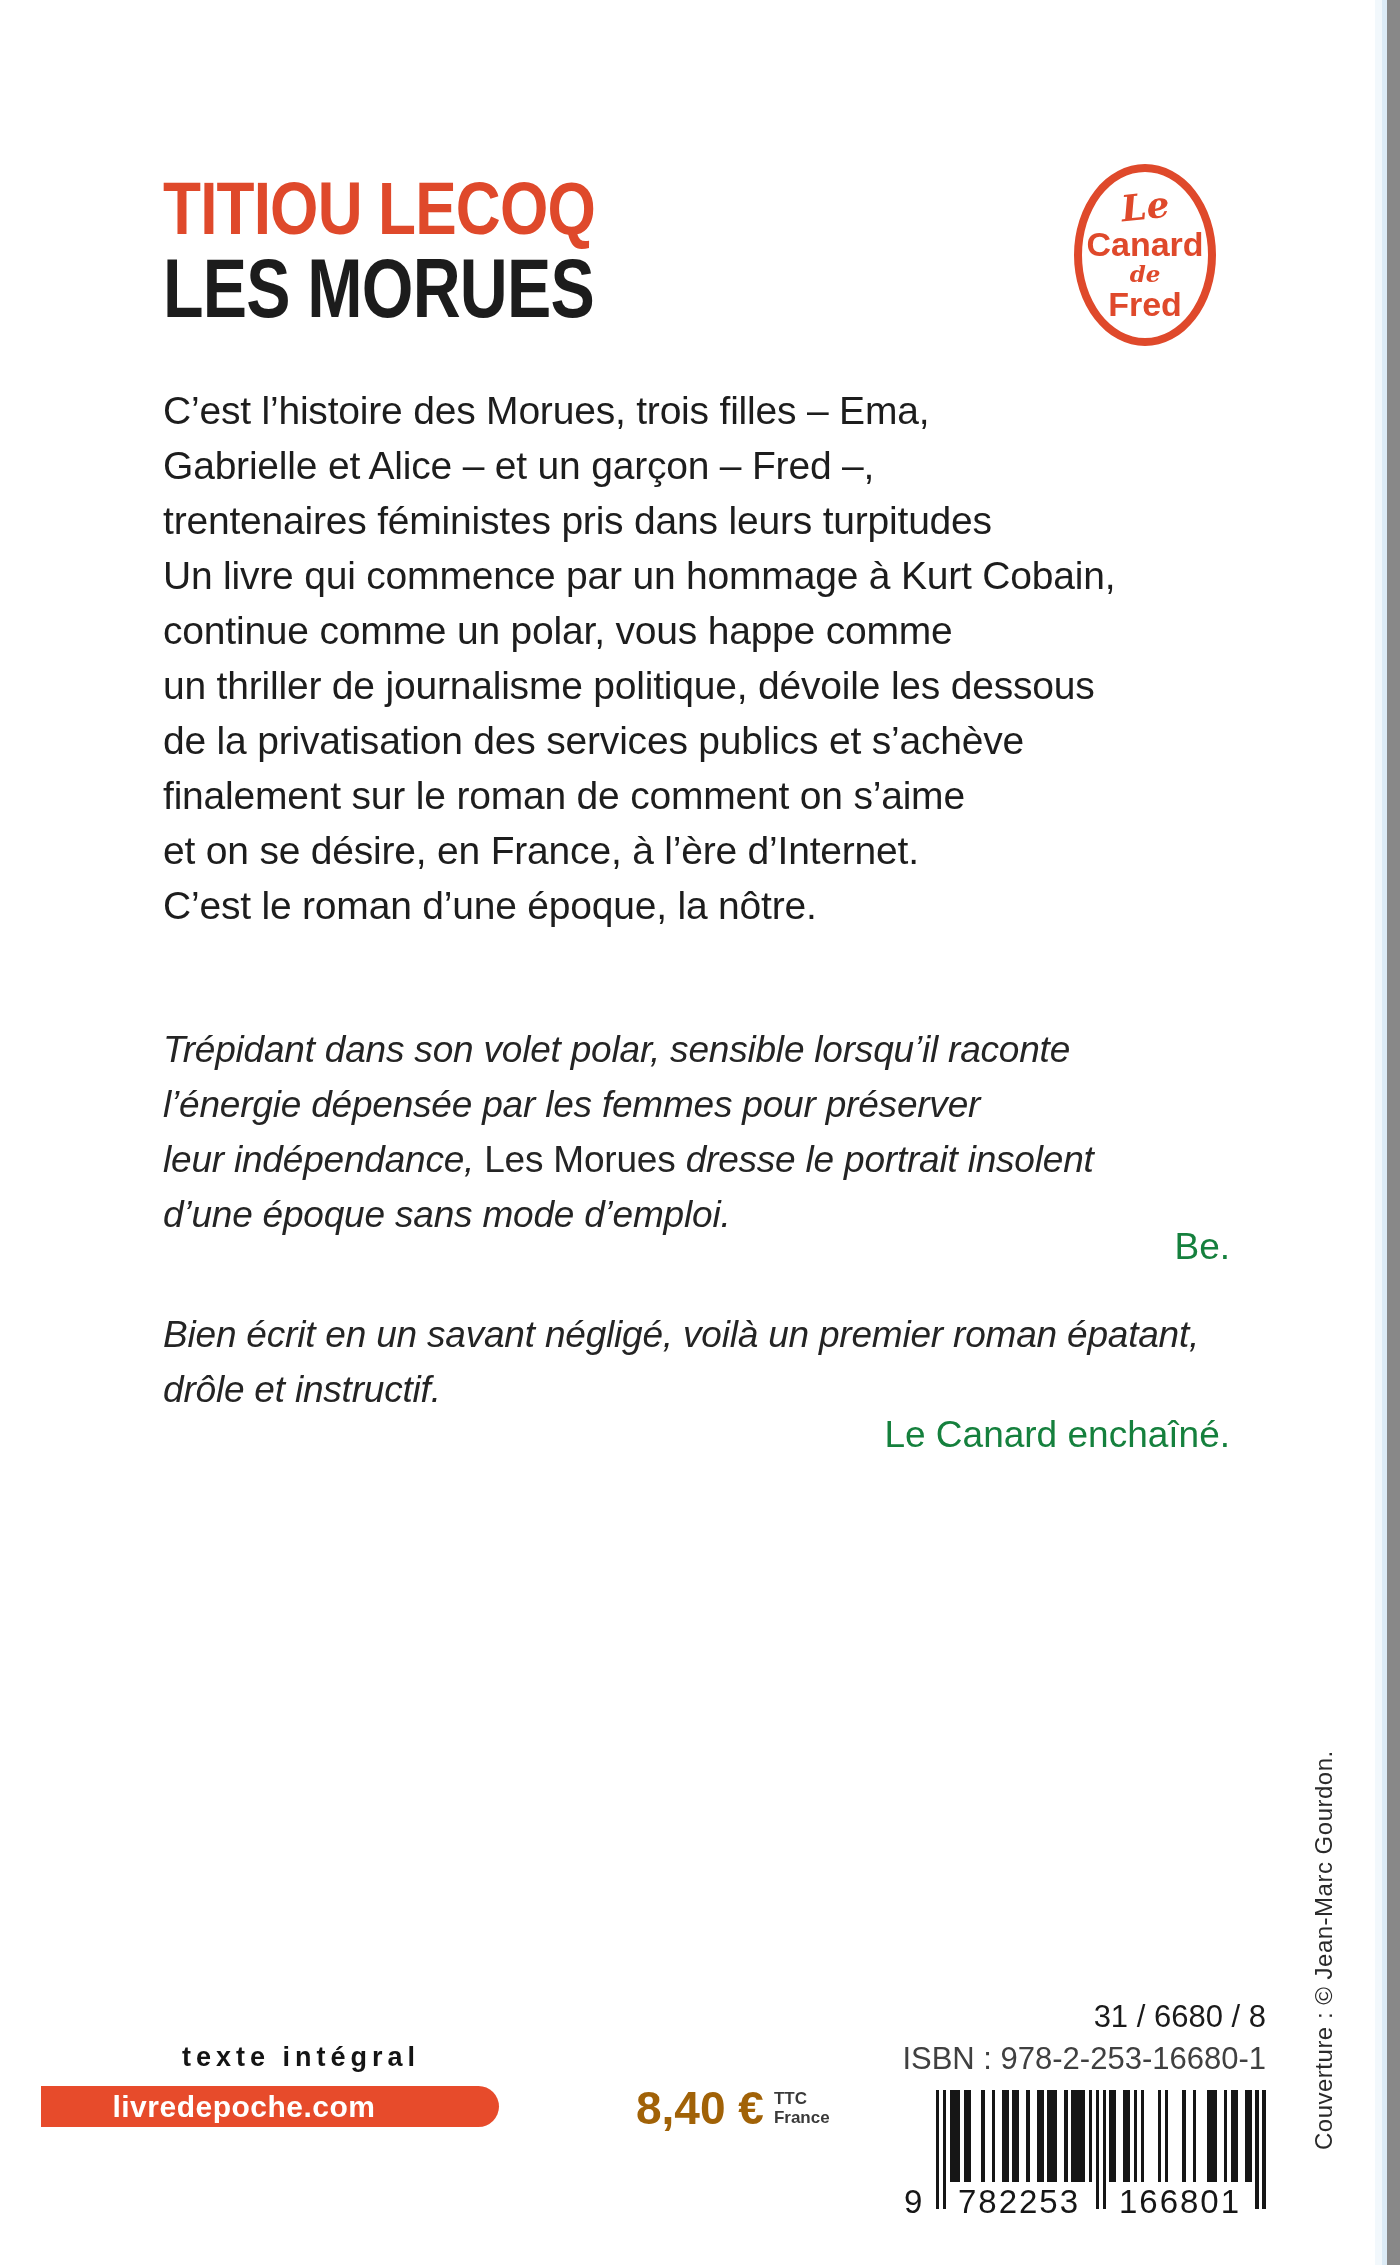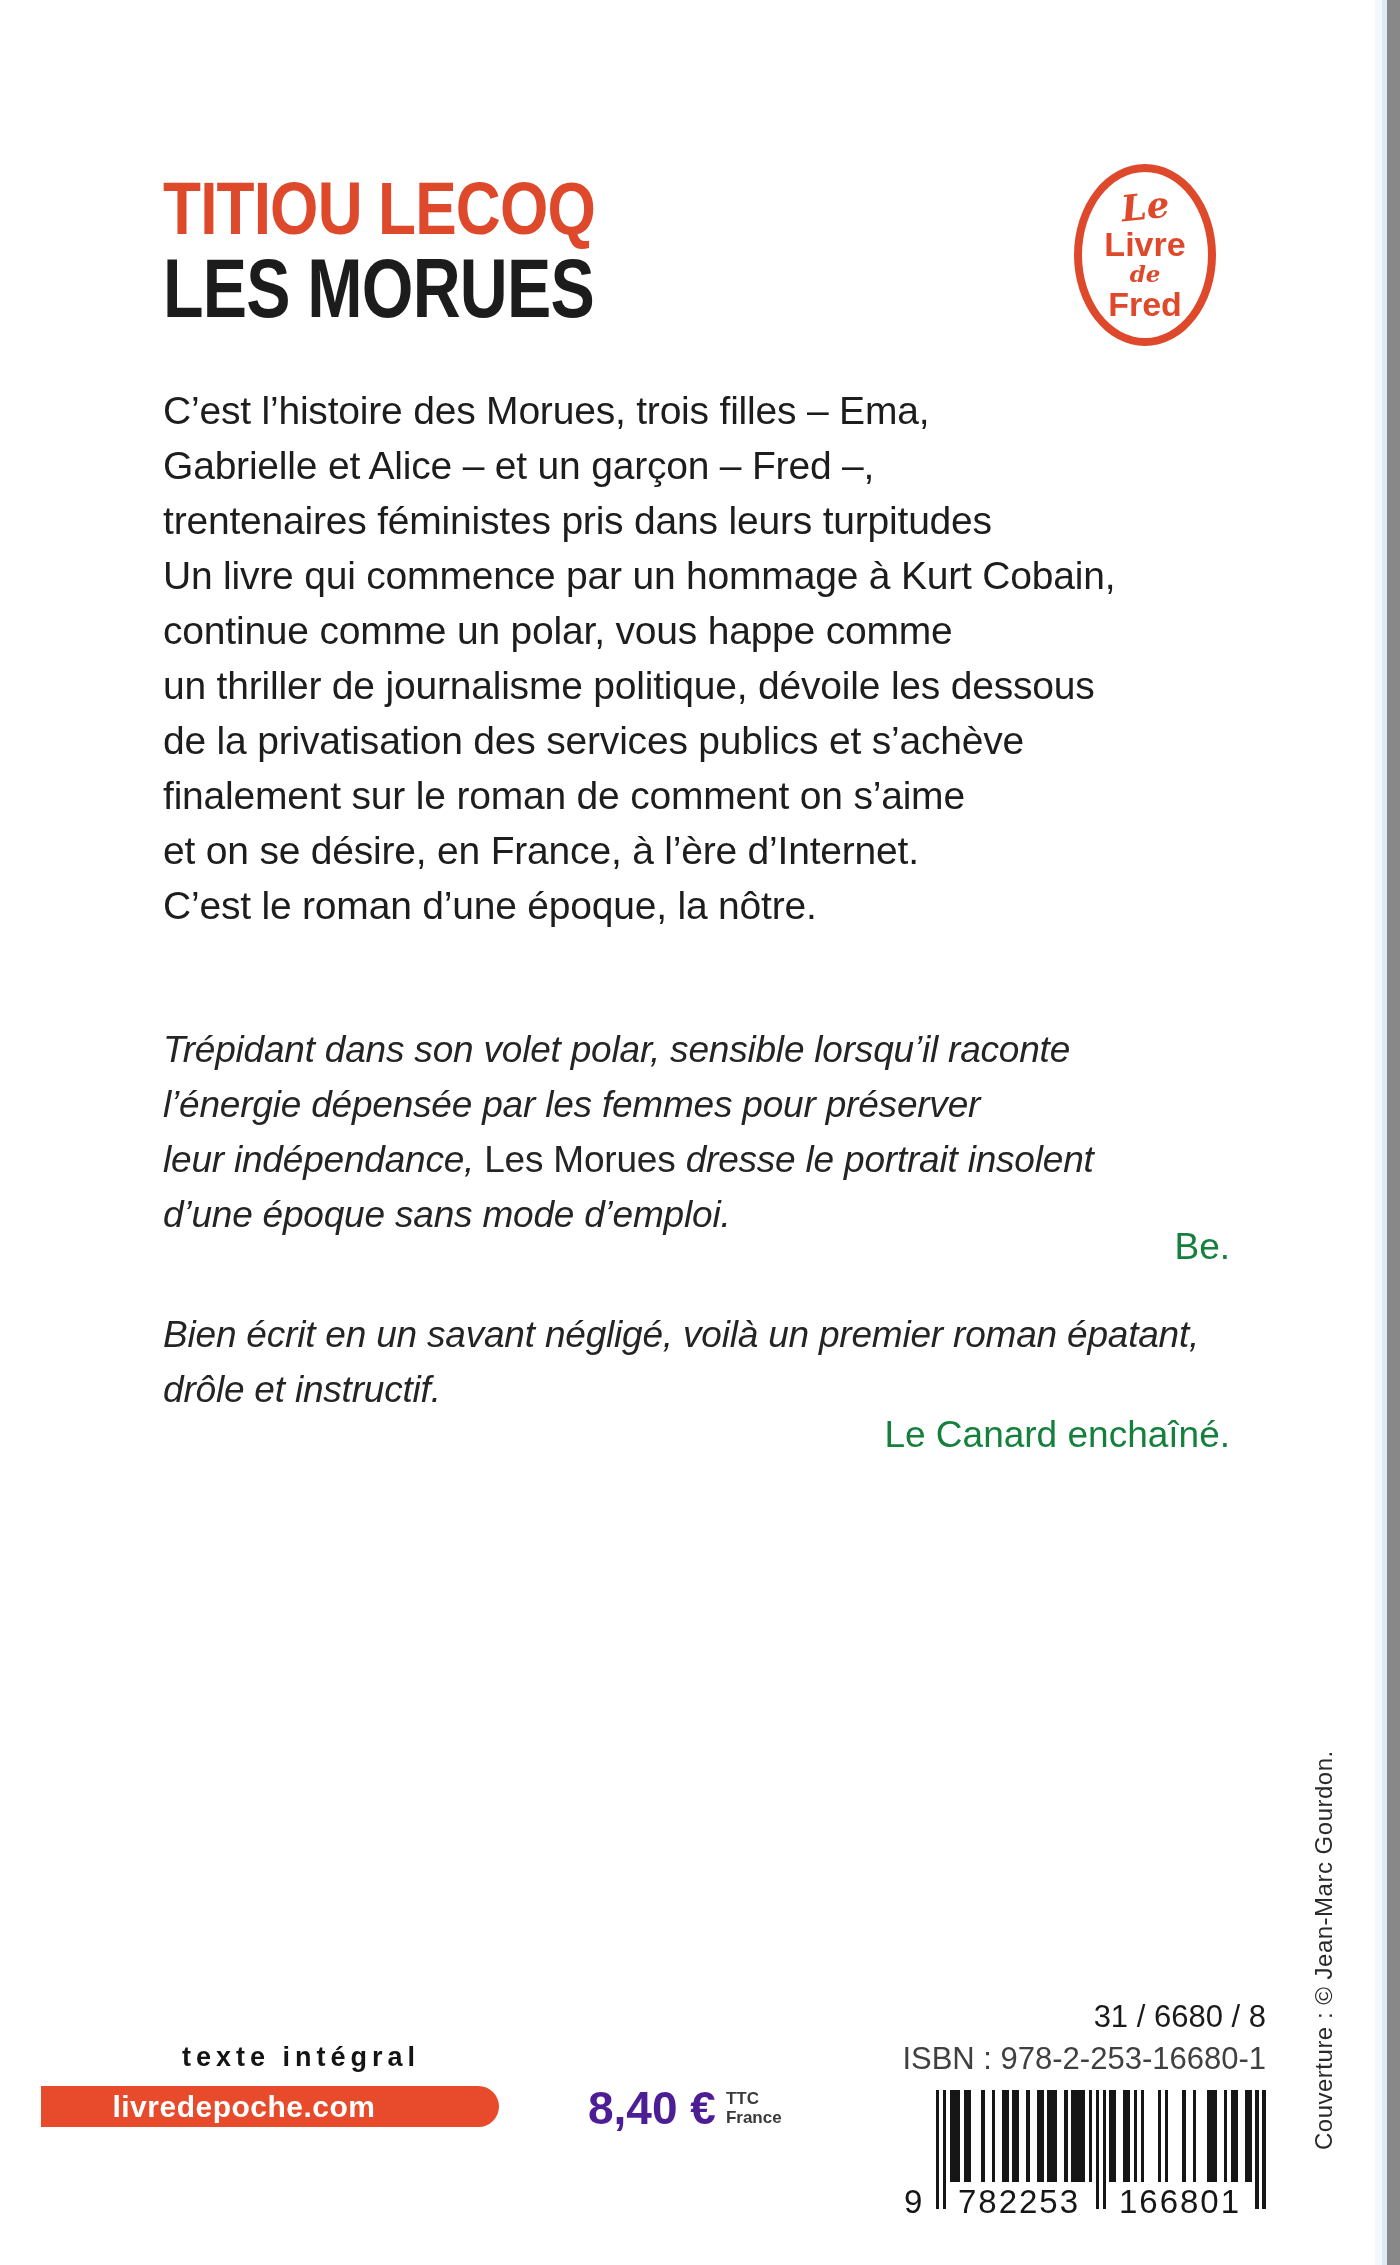--- a/index.html
+++ b/index.html
@@ -74,21 +74,21 @@
     background:#e74b2b;border-radius:0 21px 21px 0;
     display:flex;align-items:center;justify-content:center;
     padding-right:52px;box-sizing:border-box;margin-left:24px;
   }
   .site-pill .site{
     color:#ffffff;font-weight:bold;font-size:30px;letter-spacing:0.5px;white-space:nowrap;
   }
   .price-block{
     position:absolute;left:588px;top:2086px;display:flex;align-items:flex-start;
   }
-  .price-main{font-size:46px;font-weight:bold;line-height:44px;color:#4c1d95;white-space:nowrap;}
+  .price-main{font-size:46px;font-weight:bold;line-height:44px;color:#a16207;white-space:nowrap;margin-left:48px;}
   .price-sub{margin-left:10px;margin-top:3px;display:flex;flex-direction:column;}
   .price-sub span{font-size:17px;line-height:19px;font-weight:bold;color:#3a3a3a;white-space:nowrap;}
   
   .catalog-number{
     position:absolute;left:800px;top:1999px;width:466px;text-align:right;
     font-size:31px;color:#1a1a1a;white-space:nowrap;
   }
   .isbn{
     position:absolute;left:800px;top:2041px;width:466px;text-align:right;
     font-size:31px;color:#404040;white-space:nowrap;
@@ -111,21 +111,21 @@
 </head>
 <body>
 
 <div class="page">
 
   <div class="author">TITIOU LECOQ</div>
   <div class="book-title">LES MORUES</div>
 
   <div class="logo">
     <span class="le">Le</span>
-    <span class="livre">Livre</span>
+    <span class="livre">Canard</span>
     <span class="de">de</span>
     <span class="poche">Fred</span>
   </div>
 
   <div class="synopsis">
     <div class="tline">C’est l’histoire des Morues, trois filles – Ema,</div>
     <div class="tline">Gabrielle et Alice – et un garçon – Fred –,</div>
     <div class="tline">trentenaires féministes pris dans leurs turpitudes</div>
     <div class="tline">Un livre qui commence par un hommage à Kurt Cobain,</div>
     <div class="tline">continue comme un polar, vous happe comme</div>

